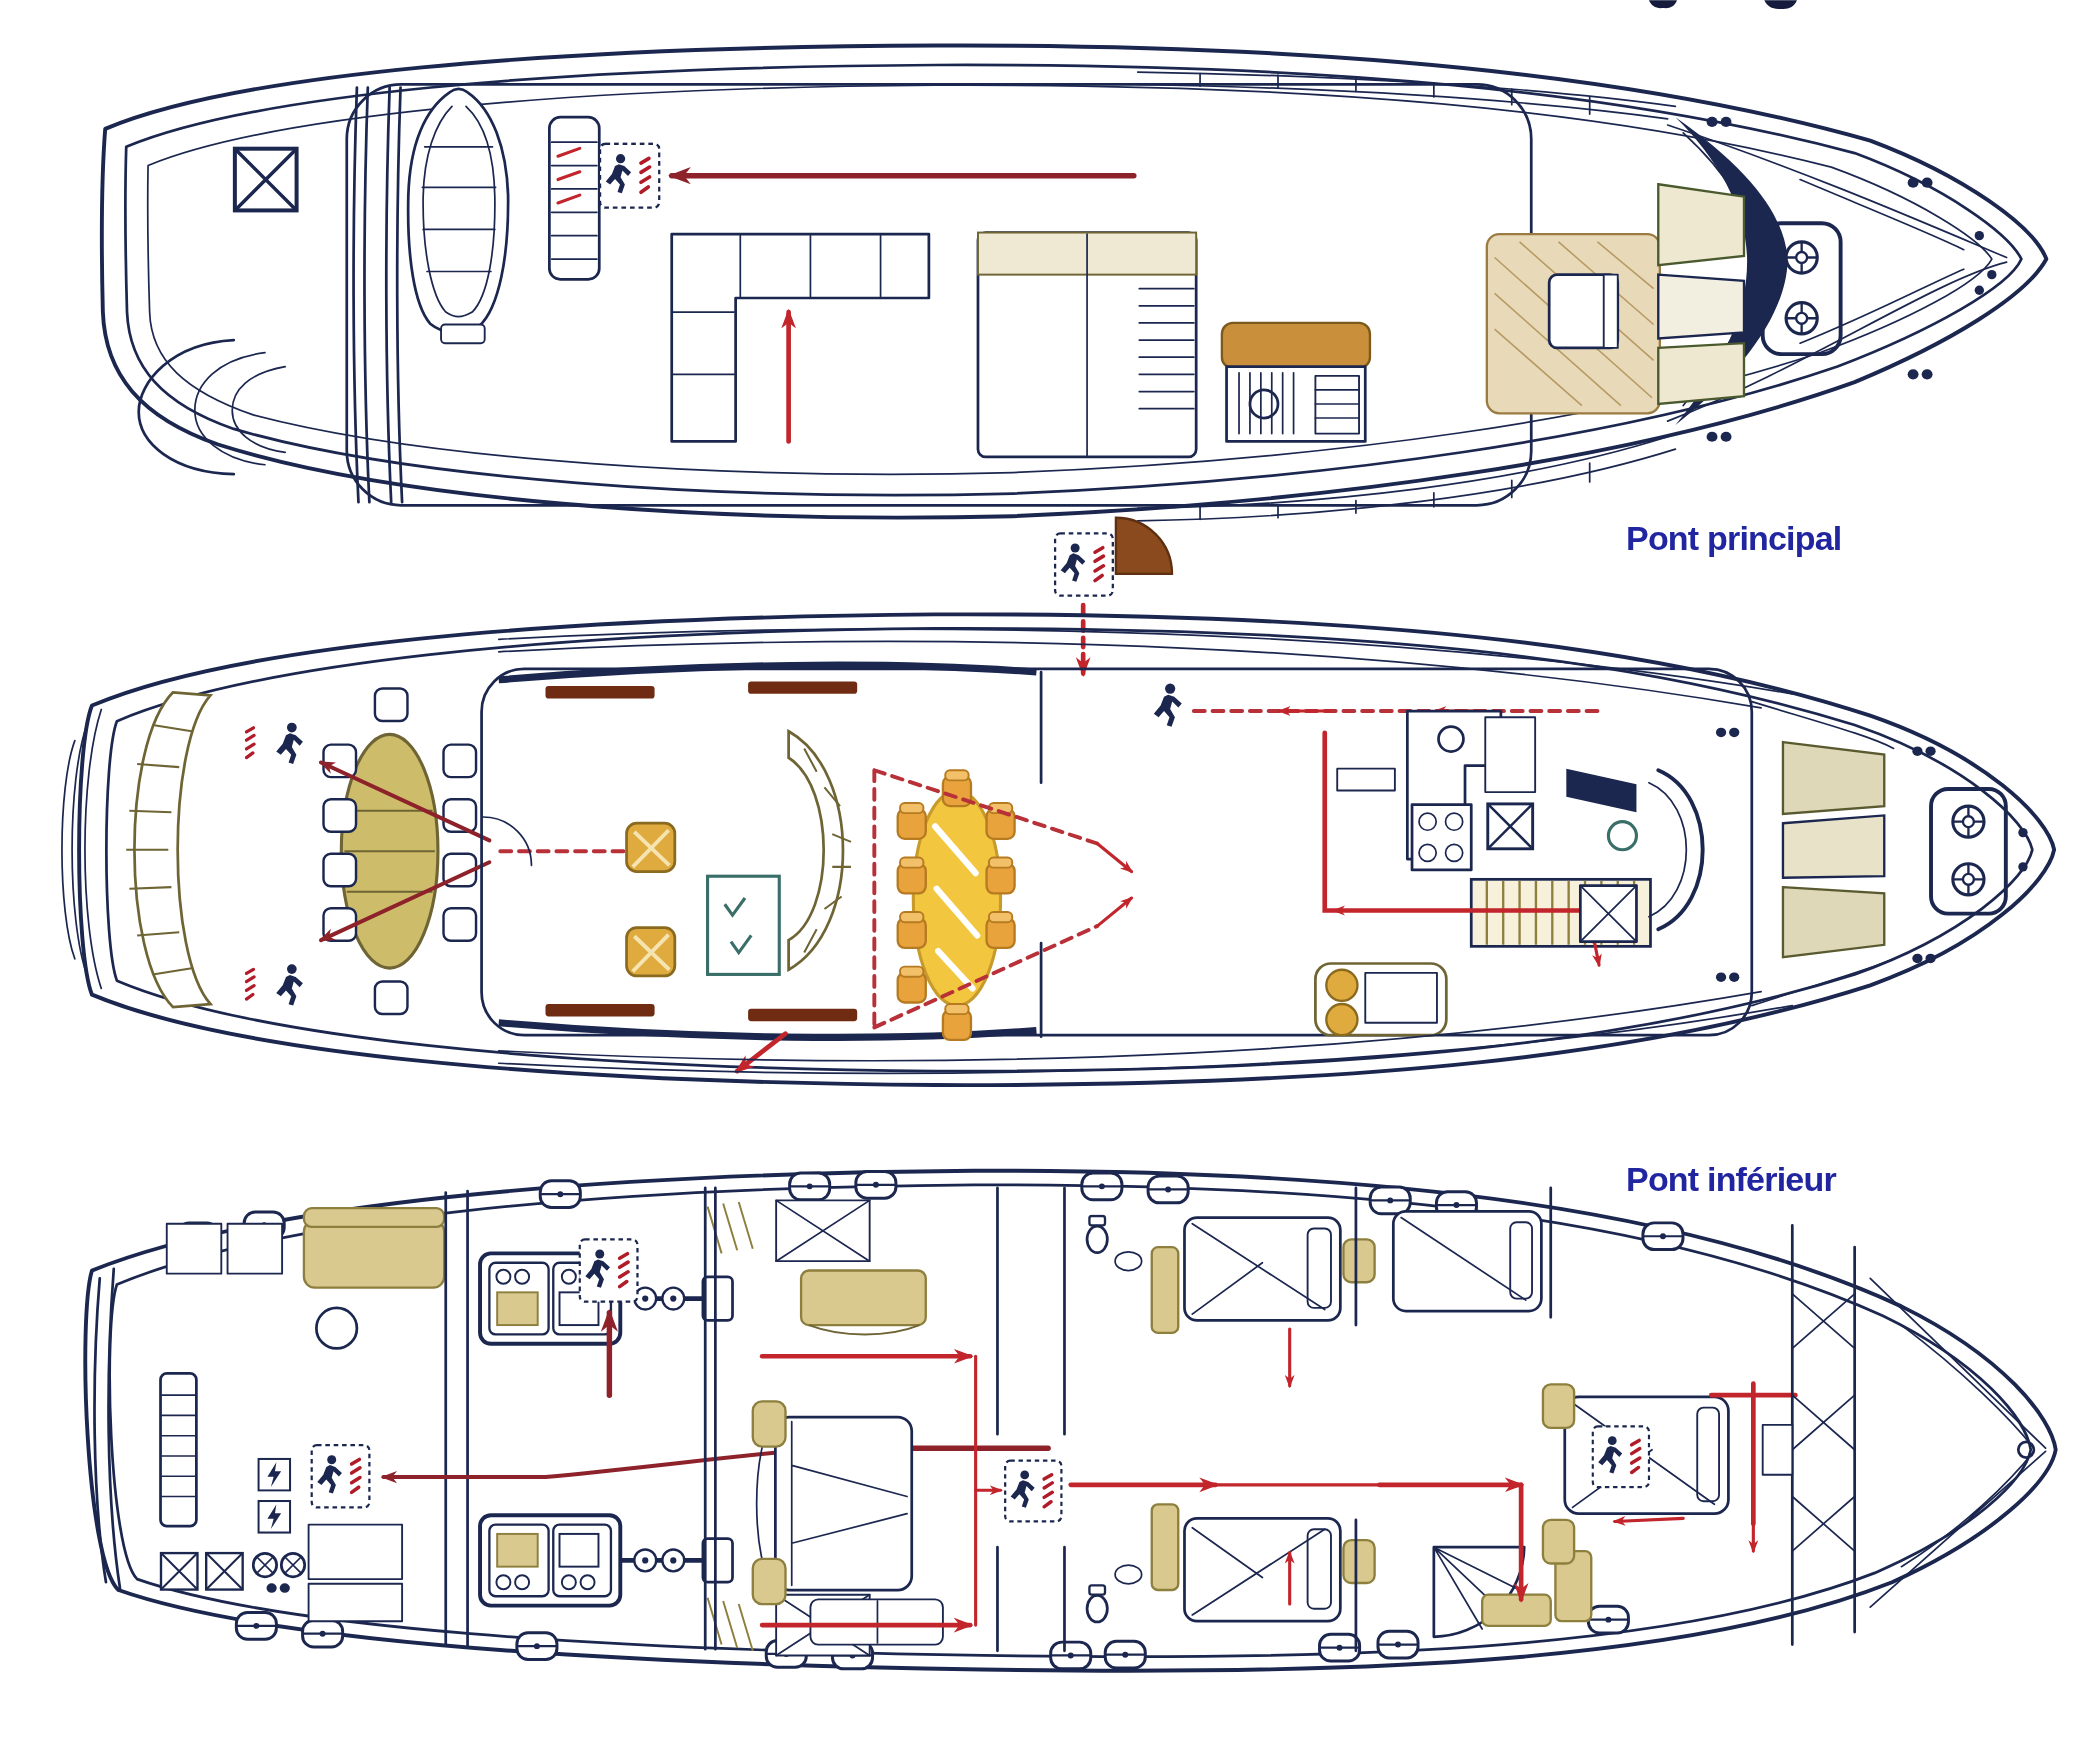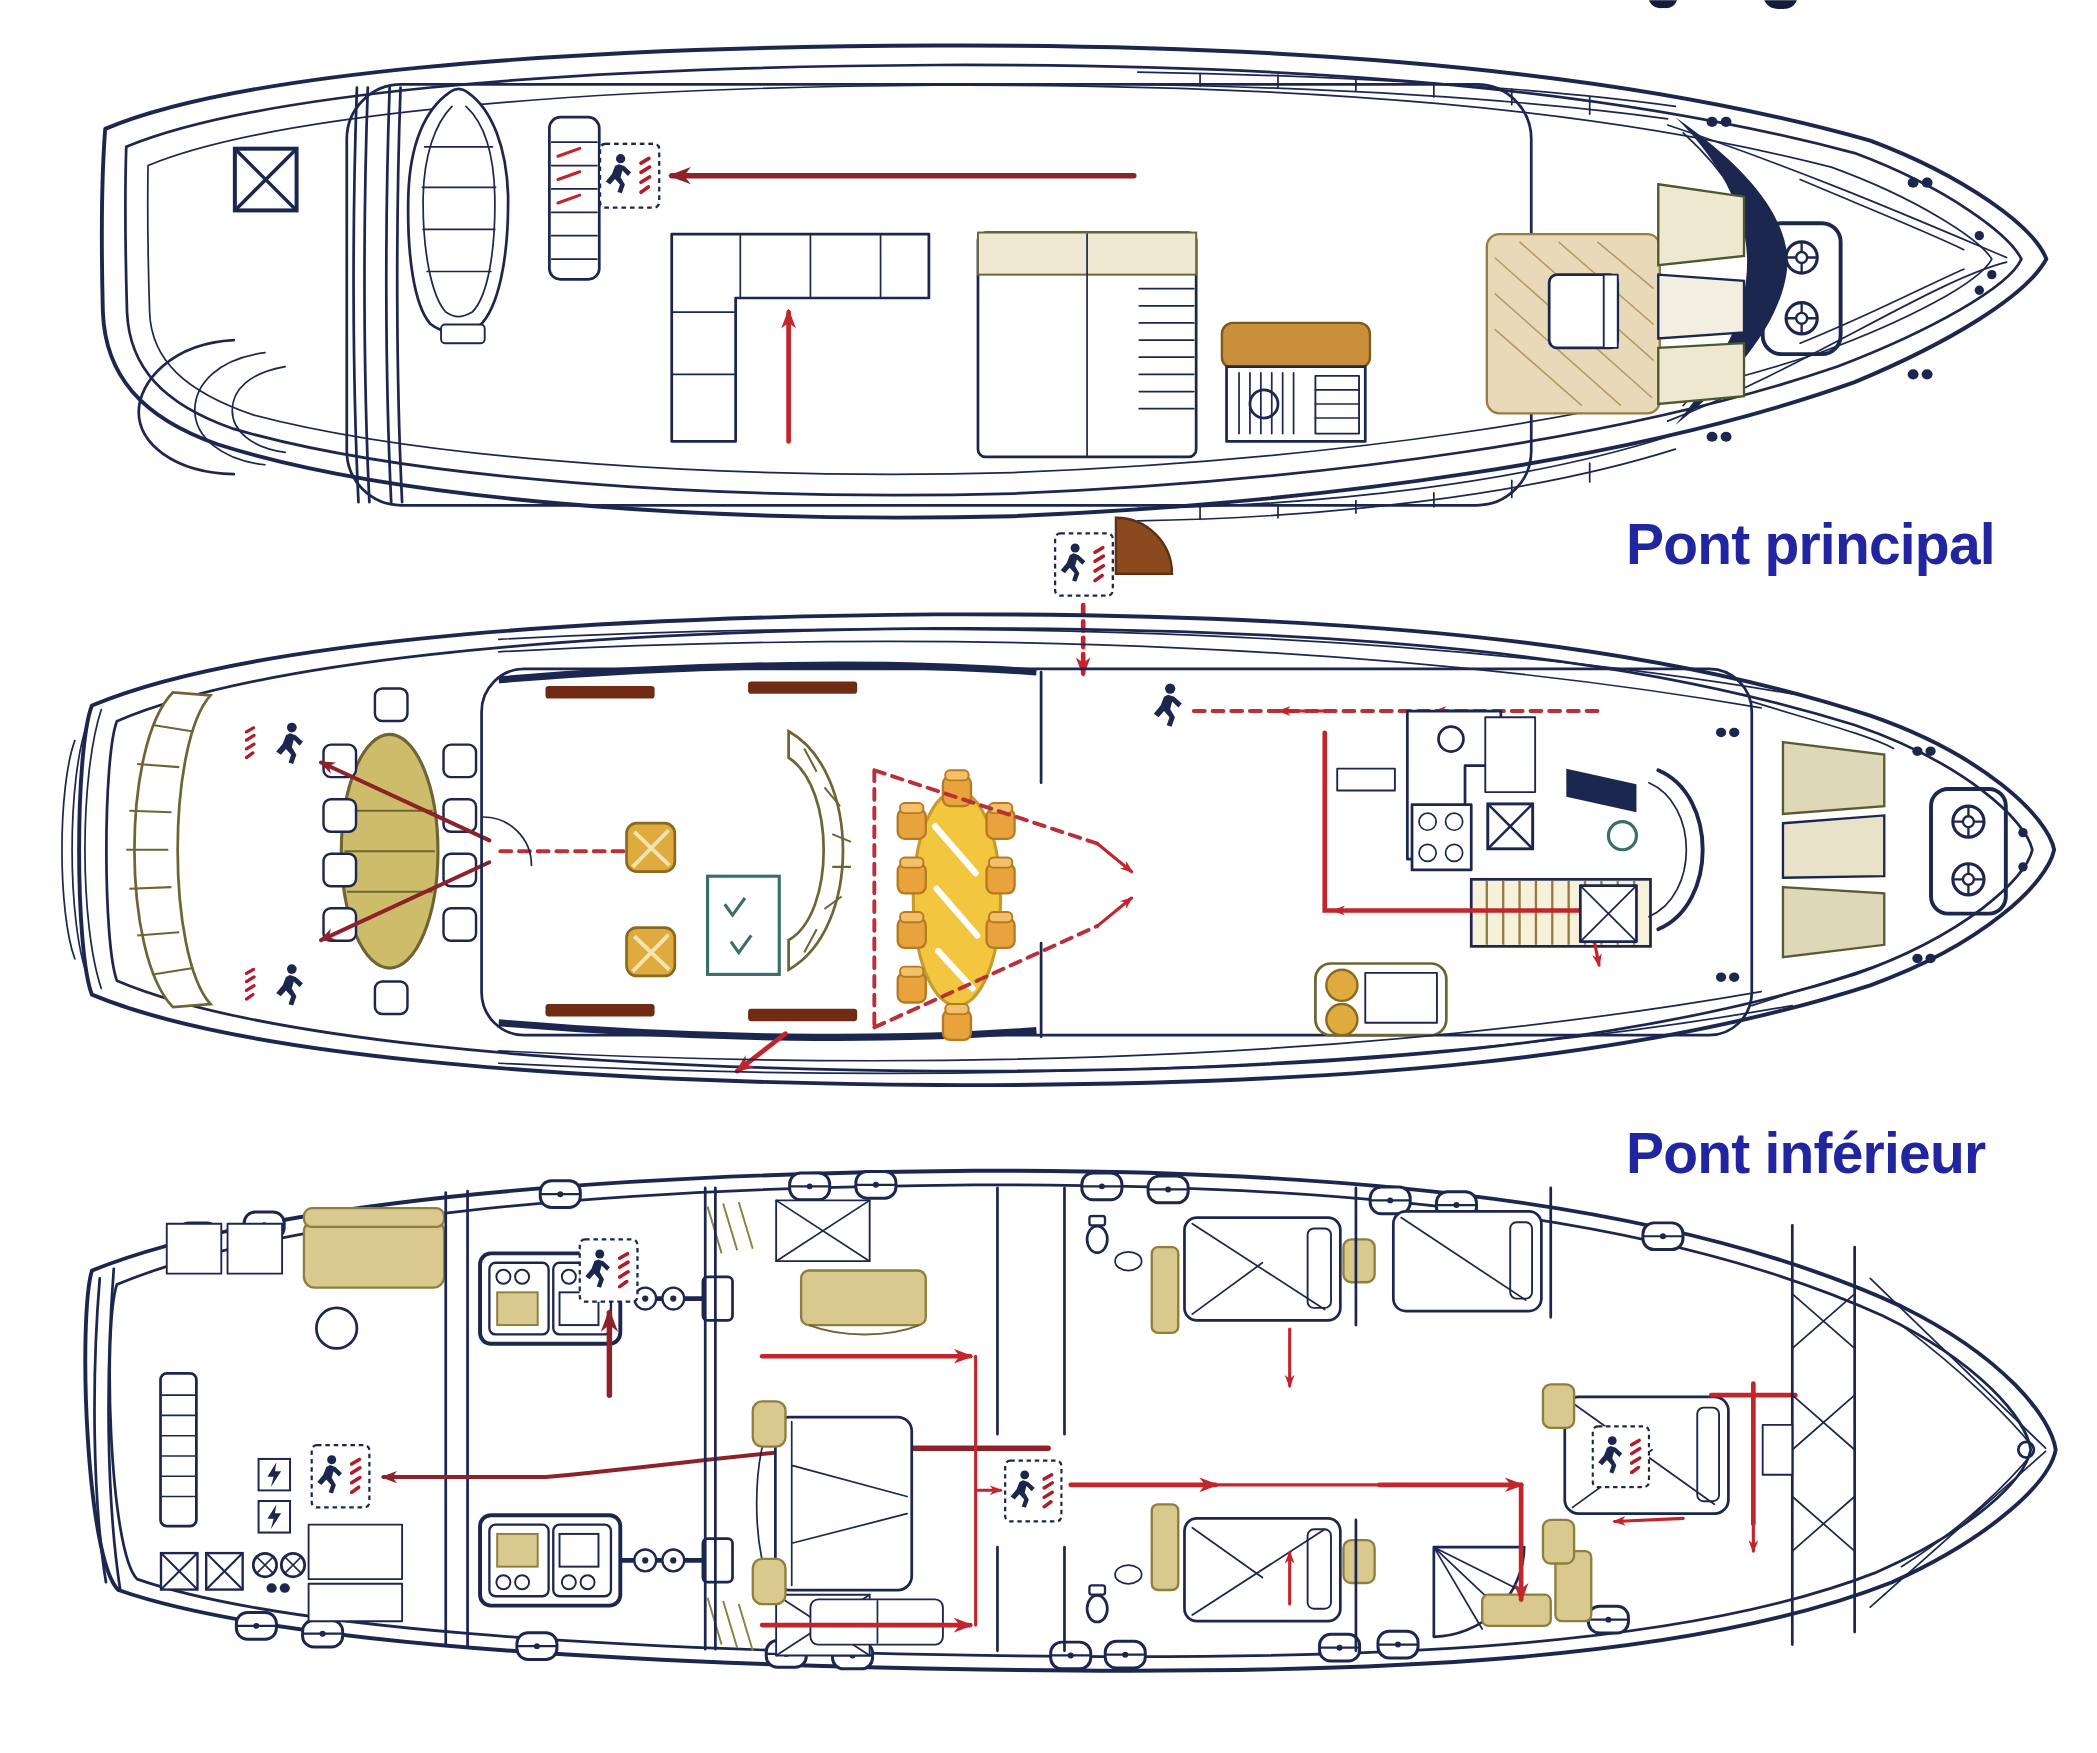--- a/index.html
+++ b/index.html
@@ -1,19 +1,19 @@
 <!DOCTYPE html>
 <html style="font-size:12.5px"><head>
 <meta charset="utf-8">
 <style>
   html,body{margin:0;padding:0;background:#ffffff;}
   #stage{position:relative;width:2097px;height:1754px;background:#ffffff;overflow:hidden;
          font-family:"Liberation Sans", sans-serif;}
-  .caption{position:absolute;font-weight:700;font-size:57px;letter-spacing:-0.8px;color:#2126a0;
-           white-space:nowrap;}
+  .caption{position:absolute;font-weight:700;font-size:34px;letter-spacing:-0.8px;color:#2126a0;
+           white-space:nowrap;margin-top:8px;}
   
   .nv{stroke:#1c2750;fill:none;stroke-width:3.5;stroke-linecap:round;stroke-linejoin:round}
   .nv2{stroke:#1c2750;fill:none;stroke-width:2.2;stroke-linecap:round;stroke-linejoin:round}
   .nv5{stroke:#1c2750;fill:none;stroke-width:5;stroke-linecap:round;stroke-linejoin:round}
   .wf{fill:#ffffff;stroke:#1c2750;stroke-width:3.5;stroke-linejoin:round}
   .wf2{fill:#ffffff;stroke:#1c2750;stroke-width:2.4;stroke-linejoin:round}
   .rd{stroke:#c2252b;fill:none;stroke-width:6;stroke-linecap:round}
   .rdt{stroke:#c2252b;fill:none;stroke-width:4;stroke-linecap:round}
   .rdd{stroke:#b83038;fill:none;stroke-width:5;stroke-linecap:round;stroke-dasharray:14 10}
   .drd{stroke:#8e222b;fill:none;stroke-width:7;stroke-linecap:round}
@@ -488,16 +488,16 @@
   </g>
 </g>
 
 <g>
   <path d="M2116 0 h36 c-3 8 -9 11 -18 10 c-9 1 -15 -3 -18 -10 z" fill="#151b3d"></path>
   <path d="M2264 0 h42 c-4 9 -11 12 -21 11 c-10 1 -17 -3 -21 -11 z" fill="#151b3d"></path>
 </g>
 </svg>
 
 <div class="caption" style="left:1626px; top:511px;">Pont principal</div>
-<div class="caption" style="left:1626px; top:1120px;">Pont inférieur</div>
+<div class="caption" style="left:1626px; top:1152px;">Pont inférieur</div>
 
 </div>
 
 
 </body></html>

